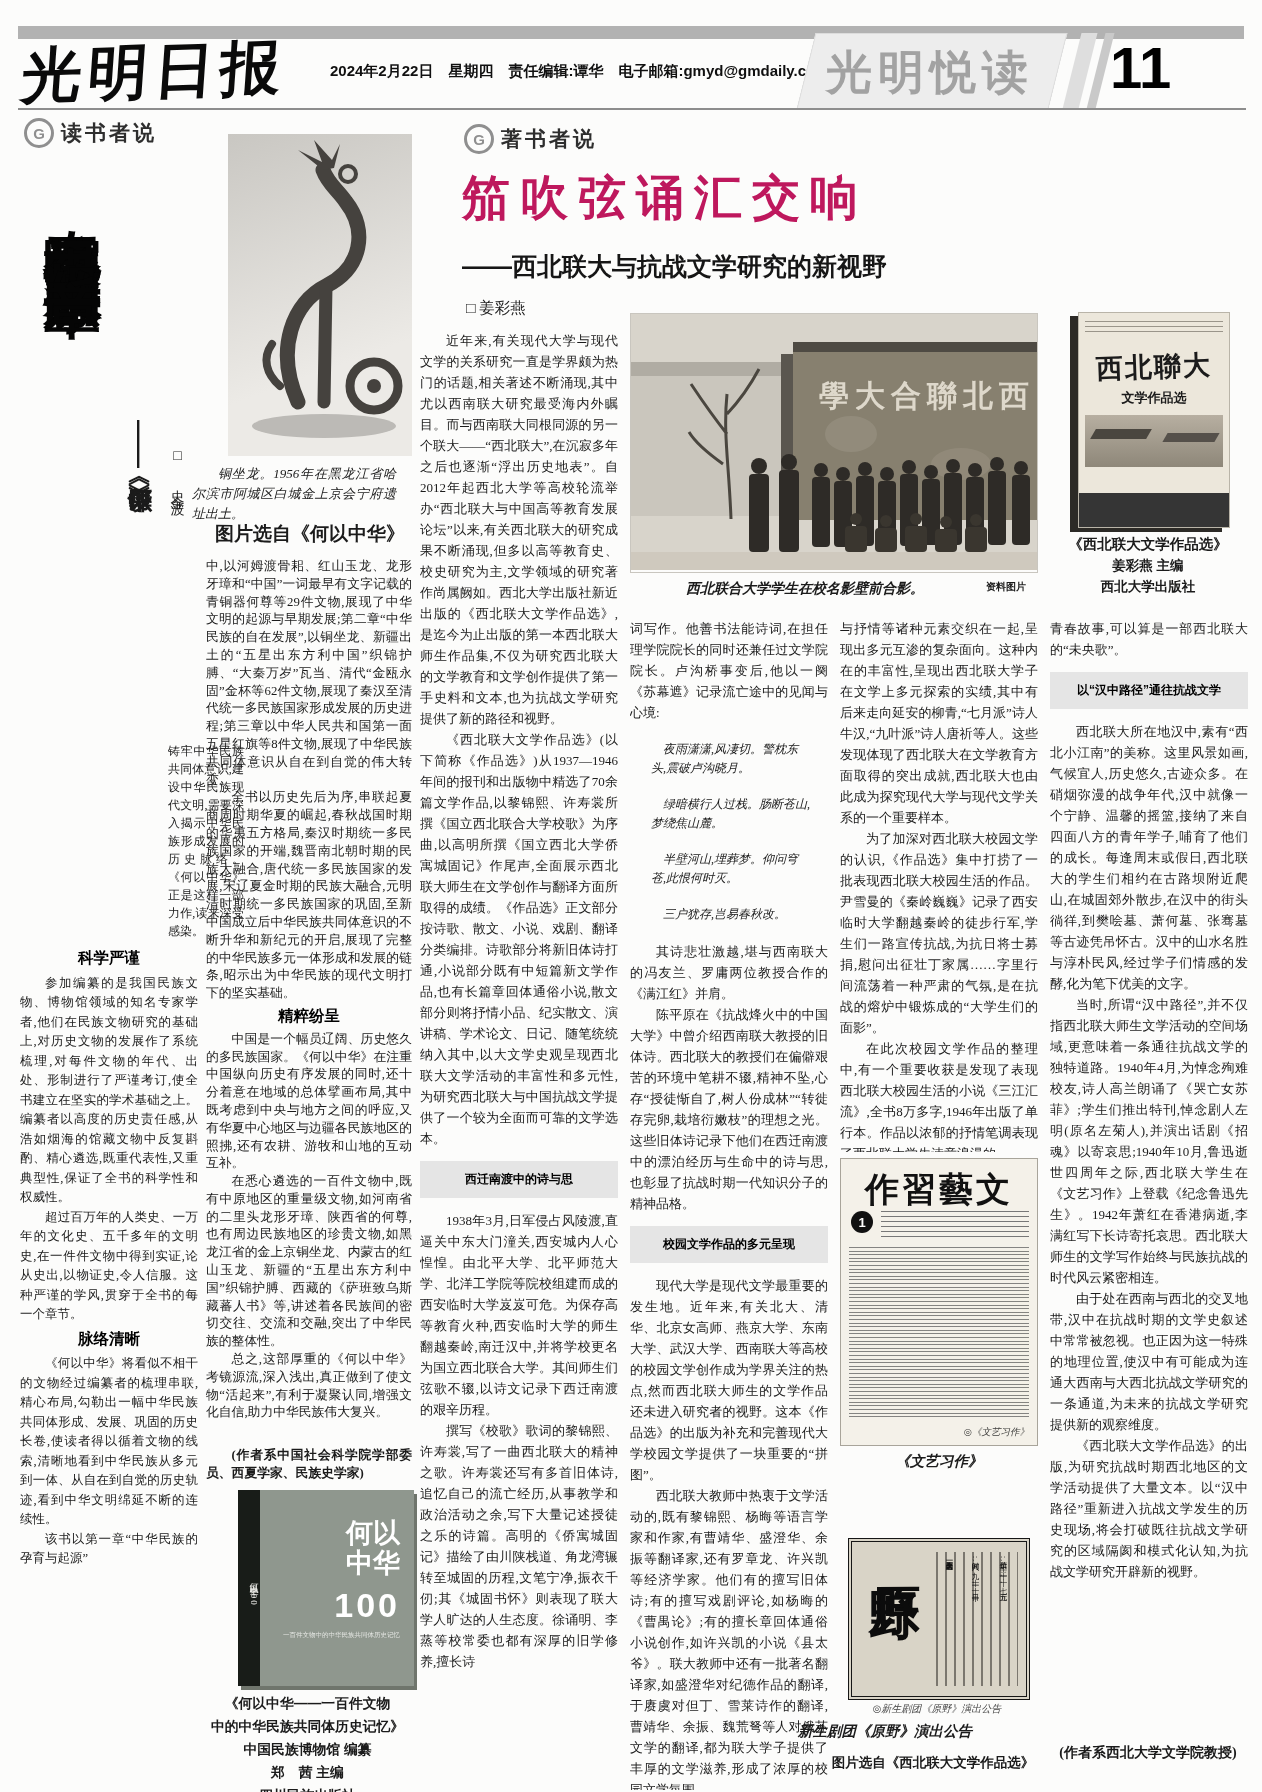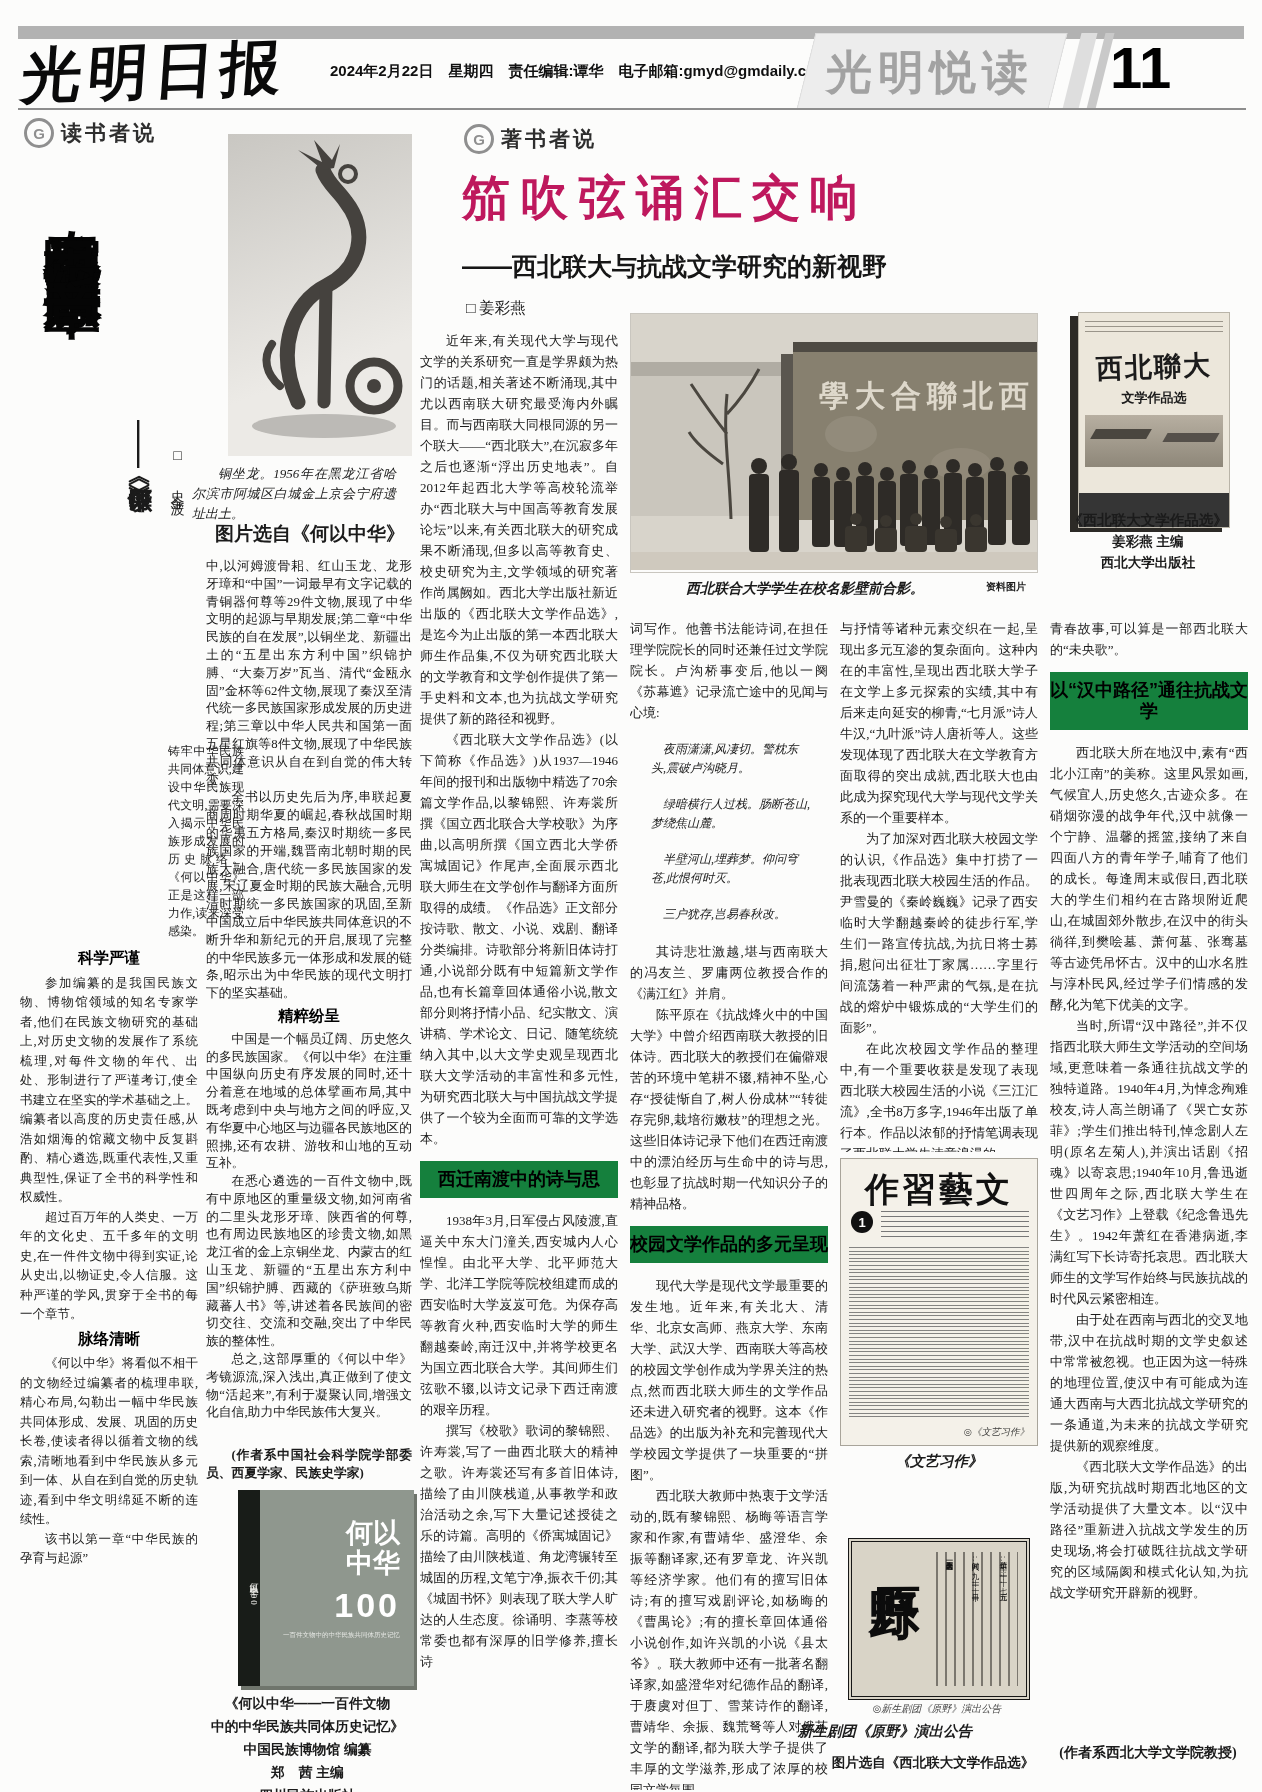--- a/index.html
+++ b/index.html
@@ -43,35 +43,35 @@
   p.cont{text-indent:0;}
   .sub-plain{text-align:center;font-weight:900;font-size:15.5px;margin:4px 0 6px;
              font-family:"Liberation Sans","DejaVu Sans",sans-serif;color:#000;}
   
   .headline{left:462px;top:166px;font-size:48px;font-weight:900;letter-spacing:10px;color:#be185d;font-family:Liberation Serif, serif;}
   .m-subtitle{left:462px;top:250px;font-size:25px;font-weight:700;color:#161616;}
   .m-byline{left:466px;top:298px;font-size:15.5px;}
   .photo-caption{left:640px;top:580px;width:330px;text-align:center;font-size:14px;font-style:italic;font-weight:600;}
   .photo-credit{left:986px;top:580px;font-size:10px;font-weight:900;}
   .mcol{width:198px;font-size:13px;line-height:21px;overflow:hidden;}
-  .sub-band{background:#15803d;text-align:center;font-weight:900;font-size:18px;padding:8px 0;
+  .sub-band{background:#e5e5e5;text-align:center;font-weight:900;font-size:12px;padding:8px 0;
             margin:12px 0;font-family:"Liberation Sans","DejaVu Sans",sans-serif;color:#000;}
   .poem p{margin:17px;text-indent:1em;font-style:italic;font-size:12px;line-height:19px;text-align:left;}
   .poem{margin:5px 0 5px 4px;}
   
   .nw-cover{left:1078px;top:312px;width:150px;height:214px;background:#ece7db;border:1px solid #b9b4a8;
             box-shadow:-8px 4px 0 #2c2a26;}
   .nw-toplines{margin:8px 6px 0;height:14px;background:repeating-linear-gradient(180deg,#9a958a 0 1px,transparent 1px 5px);}
   .nw-brush{text-align:center;font-size:27px;font-weight:900;margin-top:14px;transform:rotate(-2deg);letter-spacing:2px;}
   .nw-sub{text-align:center;font-size:13px;font-weight:700;margin-top:4px;}
   .nw-photo{margin:8px 6px 0;height:52px;background:linear-gradient(180deg,#b7afa1,#8e8779);position:relative;overflow:hidden;}
   .nw-roof{position:absolute;left:8px;top:14px;width:56px;height:10px;background:#4a463f;transform:skewX(-30deg);}
   .nw-roof2{position:absolute;left:80px;top:18px;width:52px;height:9px;background:#55504a;transform:skewX(-30deg);}
   .nw-band{position:absolute;left:0;bottom:0;width:100%;height:34px;background:#353535;}
-  .nw-credit{left:1049px;top:510px;width:198px;text-align:center;line-height:21px;}
+  .nw-credit{left:1049px;top:534px;width:198px;text-align:center;line-height:21px;}
   .nw-credit .l0{font-size:14.5px;font-weight:900;}
   .nw-credit .l1{font-size:13.5px;font-weight:900;}
   .heyi-cover{left:238px;top:1490px;width:176px;height:196px;background:#8f978e;box-shadow:3px 4px 0 #6f756c;}
   .heyi-spine{position:absolute;left:0;top:0;width:22px;height:100%;background:#181c18;color:#e8e8e4;
               writing-mode:vertical-rl;font-size:9px;letter-spacing:2px;text-align:center;padding-top:6px;box-sizing:border-box;}
   .heyi-title{position:absolute;right:14px;top:28px;color:#fff;font-size:27px;font-weight:900;line-height:30px;text-align:right;}
   .heyi-num{position:absolute;right:14px;top:96px;color:#fff;font-size:34px;font-weight:900;letter-spacing:3px;}
   .heyi-tag{position:absolute;right:14px;top:140px;color:#e4e6e2;font-size:6.5px;width:120px;text-align:right;line-height:9px;}
   .heyi-credit{left:200px;top:1692px;width:215px;text-align:center;font-size:13.8px;font-weight:900;line-height:23px;}
   
@@ -250,21 +250,21 @@
     <div class="l0">《西北联大文学作品选》</div>
     <div class="l1">姜彩燕 主编</div>
     <div class="l1">西北大学出版社</div>
   </div>
 
   <div class="abs mcol body-text" style="left:420px;top:330px;height:1458px;">
     <p>近年来,有关现代大学与现代文学的关系研究一直是学界颇为热门的话题,相关著述不断涌现,其中尤以西南联大研究最受海内外瞩目。而与西南联大同根同源的另一个联大——“西北联大”,在沉寂多年之后也逐渐“浮出历史地表”。自2012年起西北大学等高校轮流举办“西北联大与中国高等教育发展论坛”以来,有关西北联大的研究成果不断涌现,但多以高等教育史、校史研究为主,文学领域的研究著作尚属阙如。西北大学出版社新近出版的《西北联大文学作品选》,是迄今为止出版的第一本西北联大师生作品集,不仅为研究西北联大的文学教育和文学创作提供了第一手史料和文本,也为抗战文学研究提供了新的路径和视野。</p>
     <p>《西北联大文学作品选》(以下简称《作品选》)从1937—1946年间的报刊和出版物中精选了70余篇文学作品,以黎锦熙、许寿裳所撰《国立西北联合大学校歌》为序曲,以高明所撰《国立西北大学侨寓城固记》作尾声,全面展示西北联大师生在文学创作与翻译方面所取得的成绩。《作品选》正文部分按诗歌、散文、小说、戏剧、翻译分类编排。诗歌部分将新旧体诗打通,小说部分既有中短篇新文学作品,也有长篇章回体通俗小说,散文部分则将抒情小品、纪实散文、演讲稿、学术论文、日记、随笔统统纳入其中,以大文学史观呈现西北联大文学活动的丰富性和多元性,为研究西北联大与中国抗战文学提供了一个较为全面而可靠的文学选本。</p>
     <div class="sub-band">西迁南渡中的诗与思</div>
     <p>1938年3月,日军侵占风陵渡,直逼关中东大门潼关,西安城内人心惶惶。由北平大学、北平师范大学、北洋工学院等院校组建而成的西安临时大学岌岌可危。为保存高等教育火种,西安临时大学的师生翻越秦岭,南迁汉中,并将学校更名为国立西北联合大学。其间师生们弦歌不辍,以诗文记录下西迁南渡的艰辛历程。</p>
-    <p>撰写《校歌》歌词的黎锦熙、许寿裳,写了一曲西北联大的精神之歌。许寿裳还写有多首旧体诗,描绘了由川陕栈道,从事教学和政治活动之余,写下大量记述授徒之乐的诗篇。高明的《侨寓城固记》描绘了由川陕栈道、角龙湾辗转至城固的历程,文笔宁净,振衣千仞;其《城固书怀》则表现了联大学人旷达的人生态度。徐诵明、李蒸等校常委也都有深厚的旧学修养,擅长诗</p>
+    <p>撰写《校歌》歌词的黎锦熙、许寿裳,写了一曲西北联大的精神之歌。许寿裳还写有多首旧体诗,追忆自己的流亡经历,从事教学和政治活动之余,写下大量记述授徒之乐的诗篇。高明的《侨寓城固记》描绘了由川陕栈道、角龙湾辗转至城固的历程,文笔宁净,振衣千仞;其《城固书怀》则表现了联大学人旷达的人生态度。徐诵明、李蒸等校常委也都有深厚的旧学修养,擅长诗</p>
   </div>
 
   <div class="abs mcol body-text" style="left:630px;top:618px;height:1172px;">
     <p class="cont">词写作。他善书法能诗词,在担任理学院院长的同时还兼任过文学院院长。卢沟桥事变后,他以一阕《苏幕遮》记录流亡途中的见闻与心境:</p>
     <div class="poem">
       <p>夜雨潇潇,风凄切。警枕东头,震破卢沟晓月。</p>
       <p>绿暗横行人过栈。肠断苍山,梦绕焦山麓。</p>
       <p>半壁河山,埋葬梦。仰问穹苍,此恨何时灭。</p>
       <p>三户犹存,岂易春秋改。</p>
     </div>

